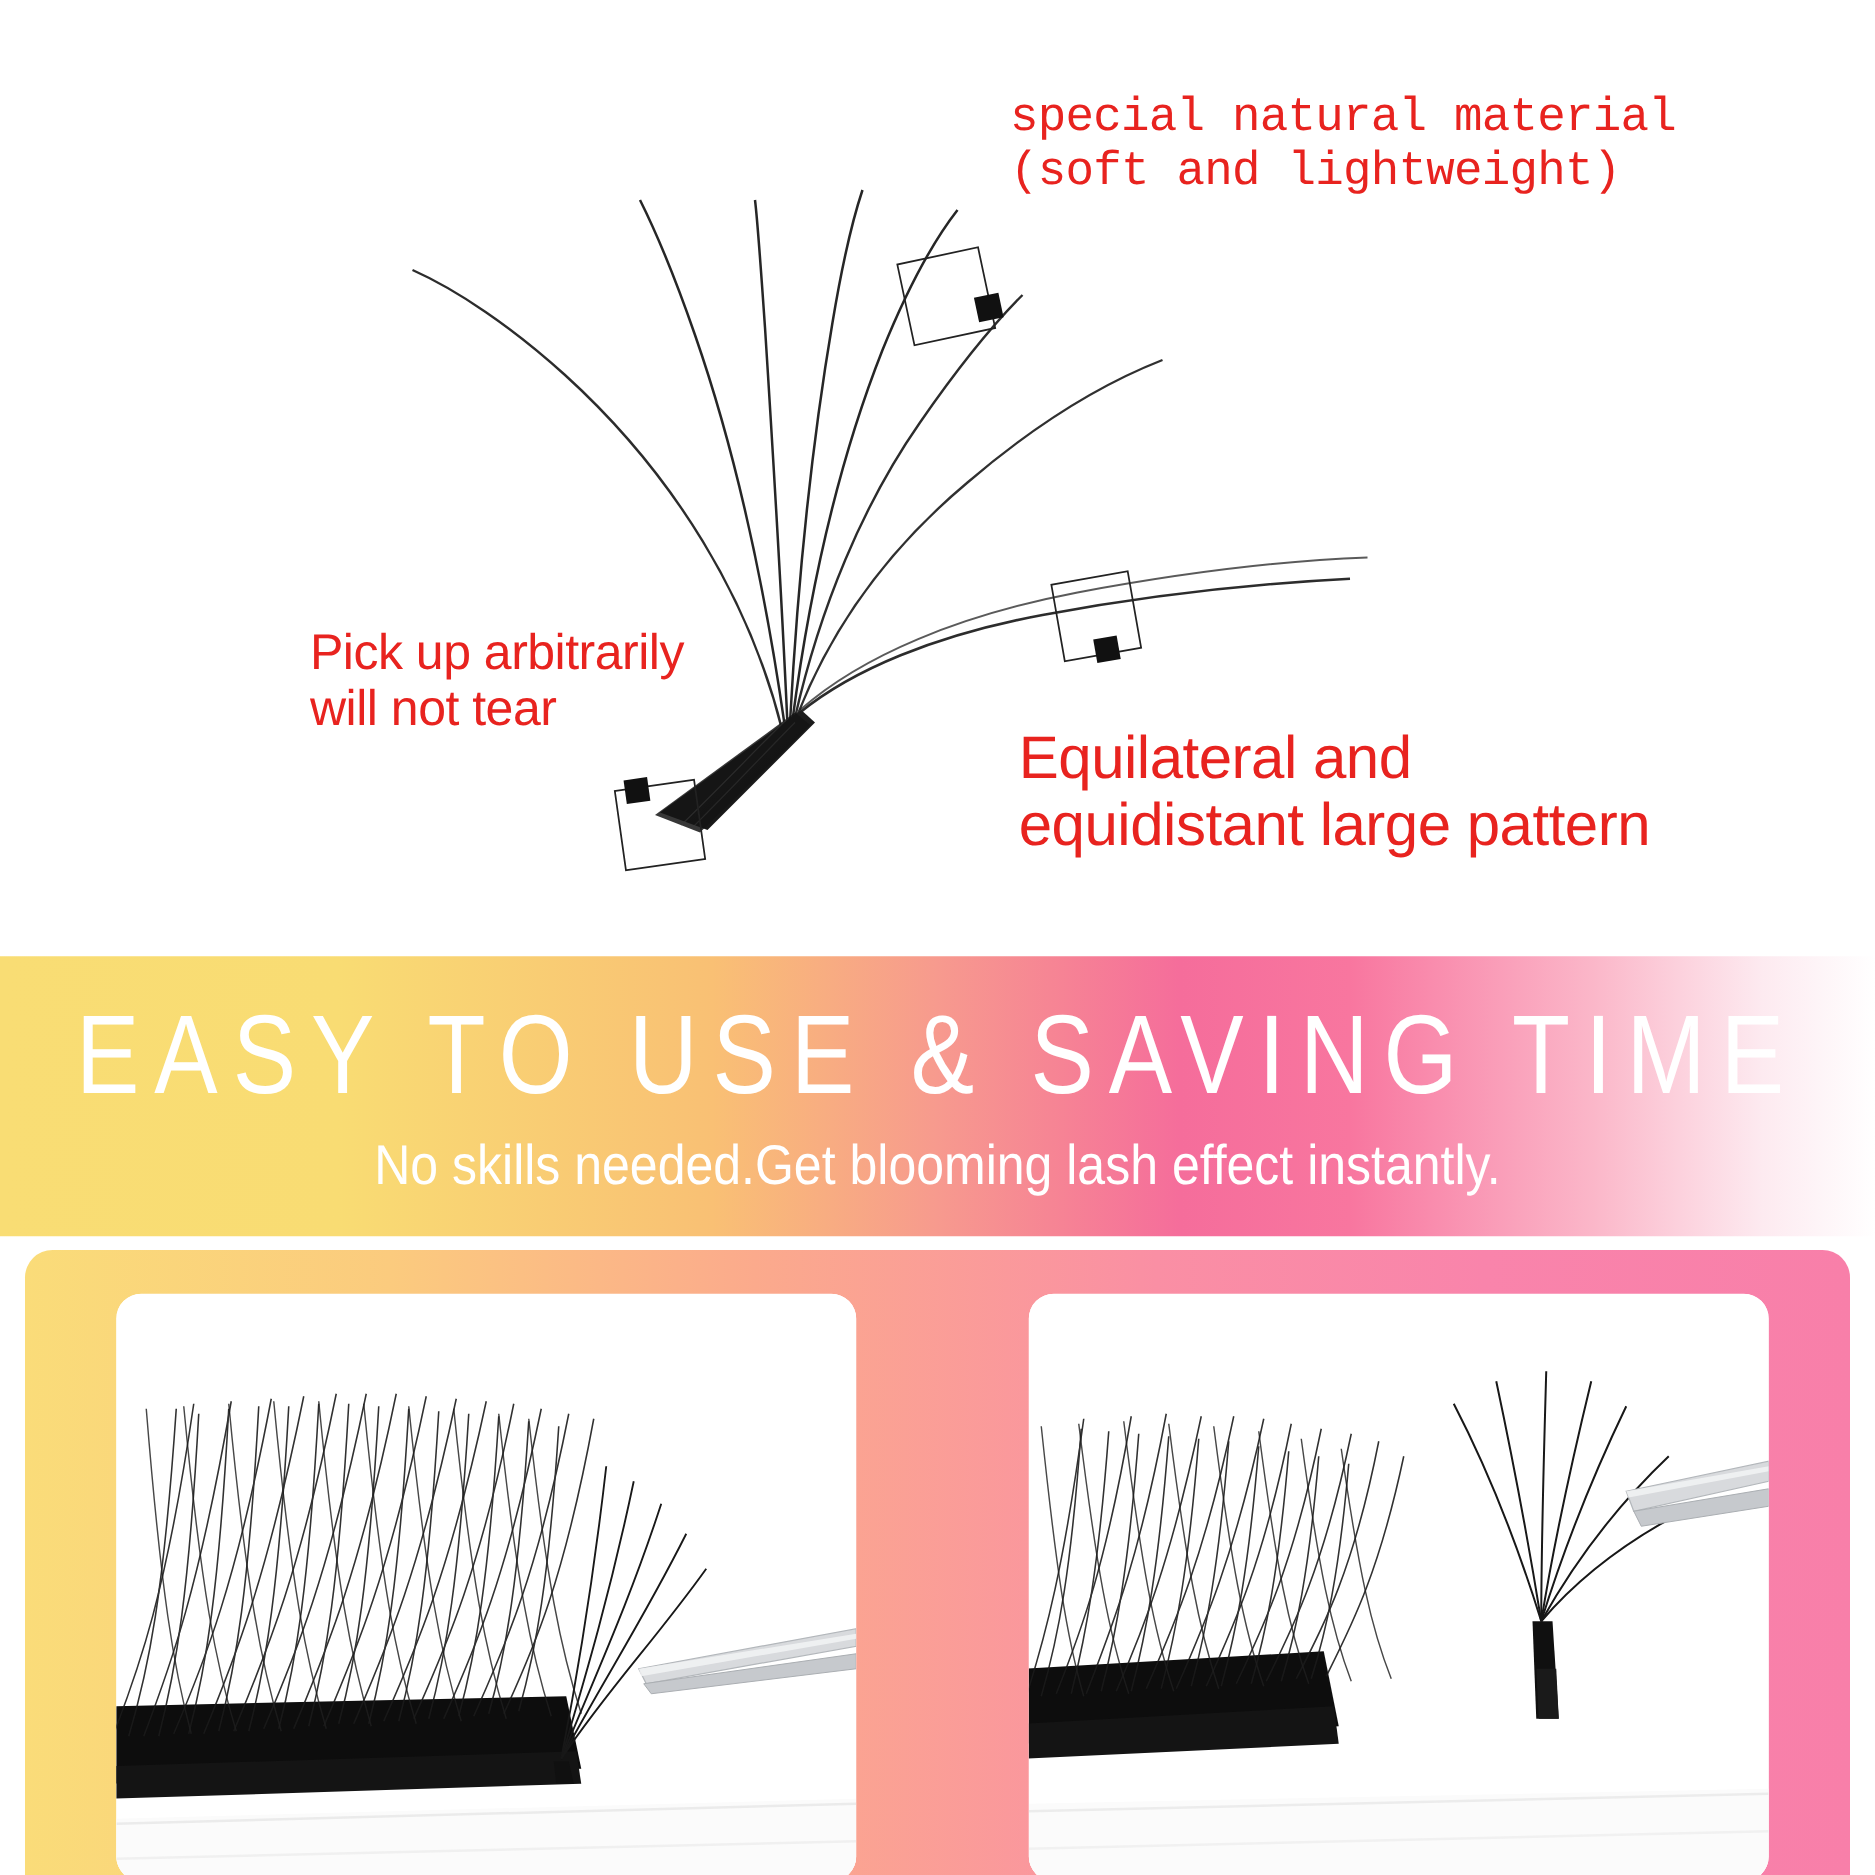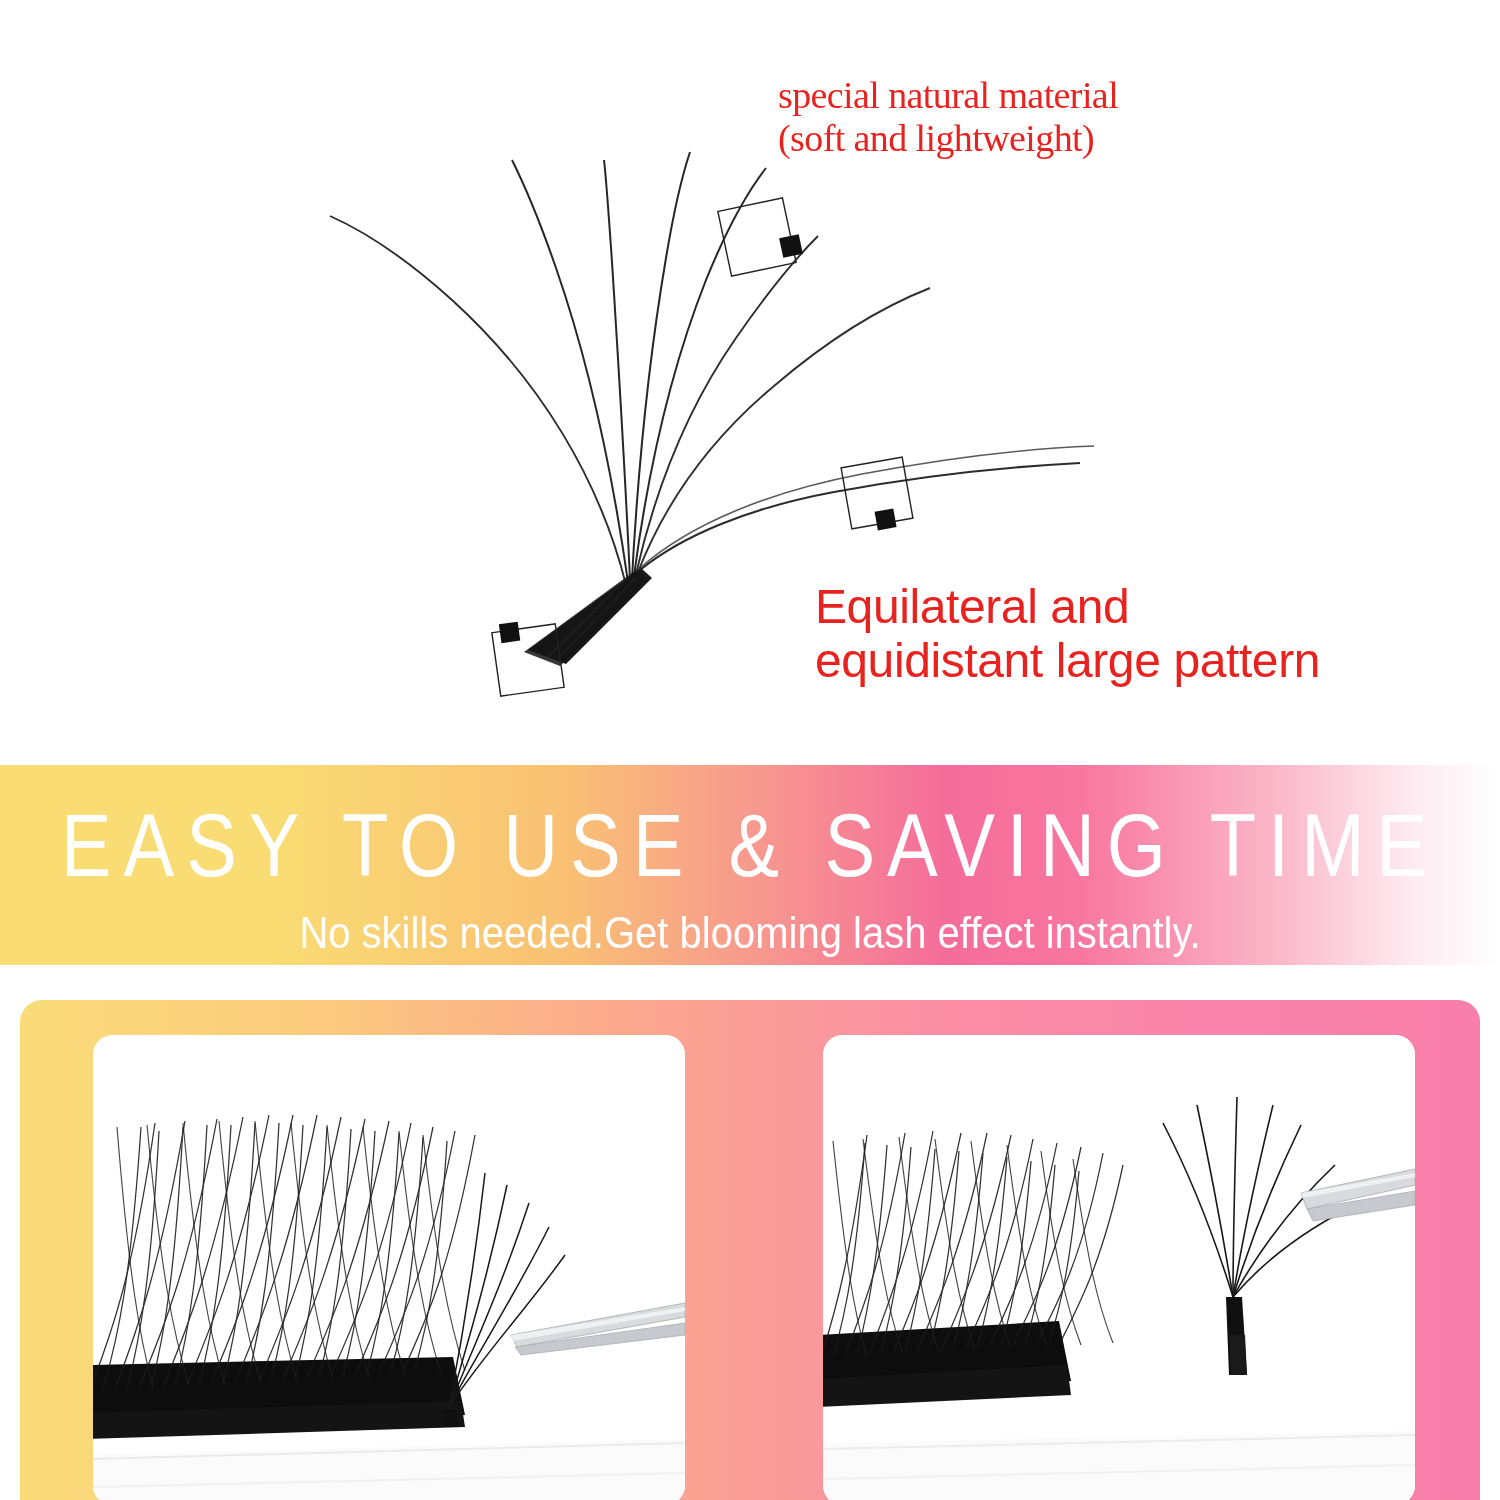--- a/index.html
+++ b/index.html
@@ -35,24 +35,24 @@
 
   .caption {
     position: absolute;
     color: #e8231f;
     line-height: 1.12;
     white-space: pre-line;
     letter-spacing: -0.3px;
   }
 
   .caption-material {
-    left: 778px;
+    left: 808px;
     top: 74px;
     font-size: 41px;
-    font-family: Liberation Serif, serif;
+    font-family: Liberation Mono, monospace;
     font-size: 38px;
     letter-spacing: -0.6px;
   }
 
   .caption-pickup {
     left: 248px;
     top: 500px;
     font-size: 40px;
     font-family: "Liberation Sans", sans-serif;
     letter-spacing: -0.4px;
@@ -65,21 +65,21 @@
     font-family: "Liberation Sans", sans-serif;
     letter-spacing: -0.4px;
   }
 
   
   .banner {
     position: absolute;
     left: 0;
     top: 765px;
     width: 1500px;
-    height: 200px;
+    height: 224px;
     background: linear-gradient(90deg,
       #f9dd74 0%,
       #f9dc73 18%,
       #f9c074 38%,
       #f79a8e 50%,
       #f56d9b 63%,
       #f8769f 72%,
       #fbb7c9 85%,
       #fdeaf0 94%,
       #ffffff 100%);
@@ -203,20 +203,22 @@
 
     <g>
       <rect x="496" y="628" width="64" height="64" fill="none" stroke="#222" stroke-width="1.4" transform="rotate(-8 528 660)"></rect>
       <rect x="500" y="623" width="19" height="19" fill="#111" transform="rotate(-8 509 632)"></rect>
     </g>
   </svg>
 
   <div class="caption caption-material">special natural material
 (soft and lightweight)</div>
 
+  <div class="caption caption-pickup">Pick up arbitrarily
+will not tear</div>
 
   <div class="caption caption-equilateral">Equilateral and
 equidistant large pattern</div>
 </div>
 
 <div class="banner">
   <div class="banner-title">EASY TO USE &amp; SAVING TIME</div>
   <div class="banner-subtitle">No skills needed.Get blooming lash effect instantly.</div>
 </div>
 

